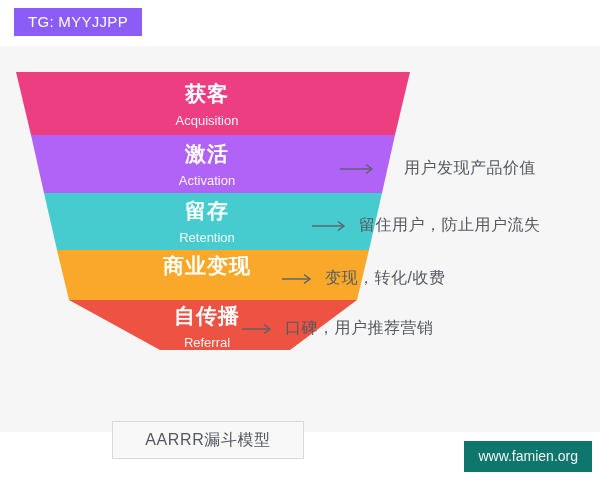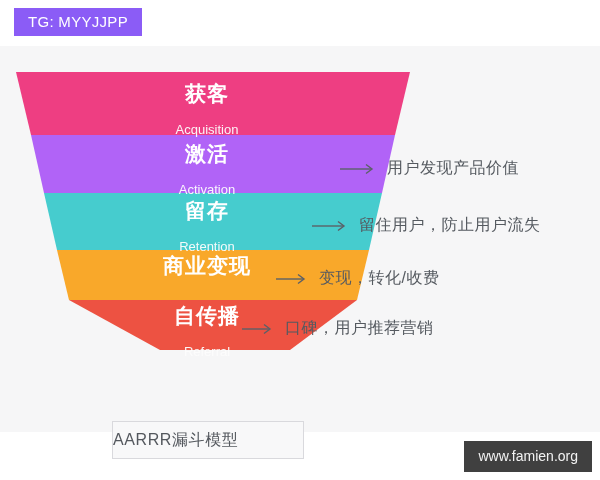--- a/index.html
+++ b/index.html
@@ -28,21 +28,21 @@
     line-height: 1;
     white-space: nowrap;
     z-index: 30;
   }
 
   
   #watermark {
     position: absolute;
     right: 8px;
     bottom: 8px;
-    background: #404040;
+    background: #0f766e;
     color: #f2f2f2;
     font-size: 14px;
     padding: 8px 14px 9px 14px;
     line-height: 1;
     white-space: nowrap;
     z-index: 30;
   }
 
   
   #canvas {
@@ -79,21 +79,21 @@
   .seg-cn {
     font-size: 21px;
     font-weight: bold;
     line-height: 1.15;
     letter-spacing: 1px;
     white-space: nowrap;
   }
   .seg-en {
     font-size: 13px;
     line-height: 1.25;
-    margin-top: 16px;
+    margin-top: 7px;
     color: #fdfdfd;
     opacity: 0.95;
     white-space: nowrap;
   }
 
   
   .note {
     position: absolute;
     display: flex;
     align-items: center;
@@ -115,20 +115,21 @@
   #caption-box {
     position: absolute;
     left: 112px;
     top: 375px;
     width: 190px;
     height: 36px;
     border: 1px solid #d9d9dd;
     background: #f8f8f9;
     display: flex;
     align-items: center;
+    justify-content: center;
   }
   #caption-text {
     font-size: 16px;
     color: #54585e;
     letter-spacing: 0.6px;
     white-space: nowrap;
   }
 </style>
 </head>
 <body>
@@ -172,41 +173,41 @@
     <div class="seg-label" style="top:208px;">
       <div class="seg-cn">商业变现</div>
     </div>
 
     <div class="seg-label" style="top:258px;">
       <div class="seg-cn">自传播</div>
       <div class="seg-en">Referral</div>
     </div>
 
 
-    <div class="note" style="left:340px; top:112px;">
+    <div class="note" style="left:340px; top:112px;gap:17px;">
       <span class="note-arrow">
         <svg width="38" height="12" viewBox="0 0 38 12">
           <line x1="0" y1="6" x2="31" y2="6" stroke="#5b6068" stroke-width="1.4"></line>
           <polyline points="26,1.5 32,6 26,10.5" fill="none" stroke="#5b6068" stroke-width="1.4"></polyline>
         </svg>
       </span>
       <span class="note-text">用户发现产品价值</span>
     </div>
 
     <div class="note" style="left:312px; top:169px;text-align:right;">
       <span class="note-arrow">
         <svg width="38" height="12" viewBox="0 0 38 12">
           <line x1="0" y1="6" x2="31" y2="6" stroke="#5b6068" stroke-width="1.4"></line>
           <polyline points="26,1.5 32,6 26,10.5" fill="none" stroke="#5b6068" stroke-width="1.4"></polyline>
         </svg>
       </span>
       <span class="note-text">留住用户，防止用户流失</span>
     </div>
 
-    <div class="note" style="left:276px; top:222px;">
+    <div class="note" style="left:282px; top:222px;">
       <span class="note-arrow">
         <svg width="34" height="12" viewBox="0 0 34 12">
           <line x1="0" y1="6" x2="27" y2="6" stroke="#5b6068" stroke-width="1.4"></line>
           <polyline points="22,1.5 28,6 22,10.5" fill="none" stroke="#5b6068" stroke-width="1.4"></polyline>
         </svg>
       </span>
       <span class="note-text">变现，转化/收费</span>
     </div>
 
     <div class="note" style="left:242px; top:272px;">

